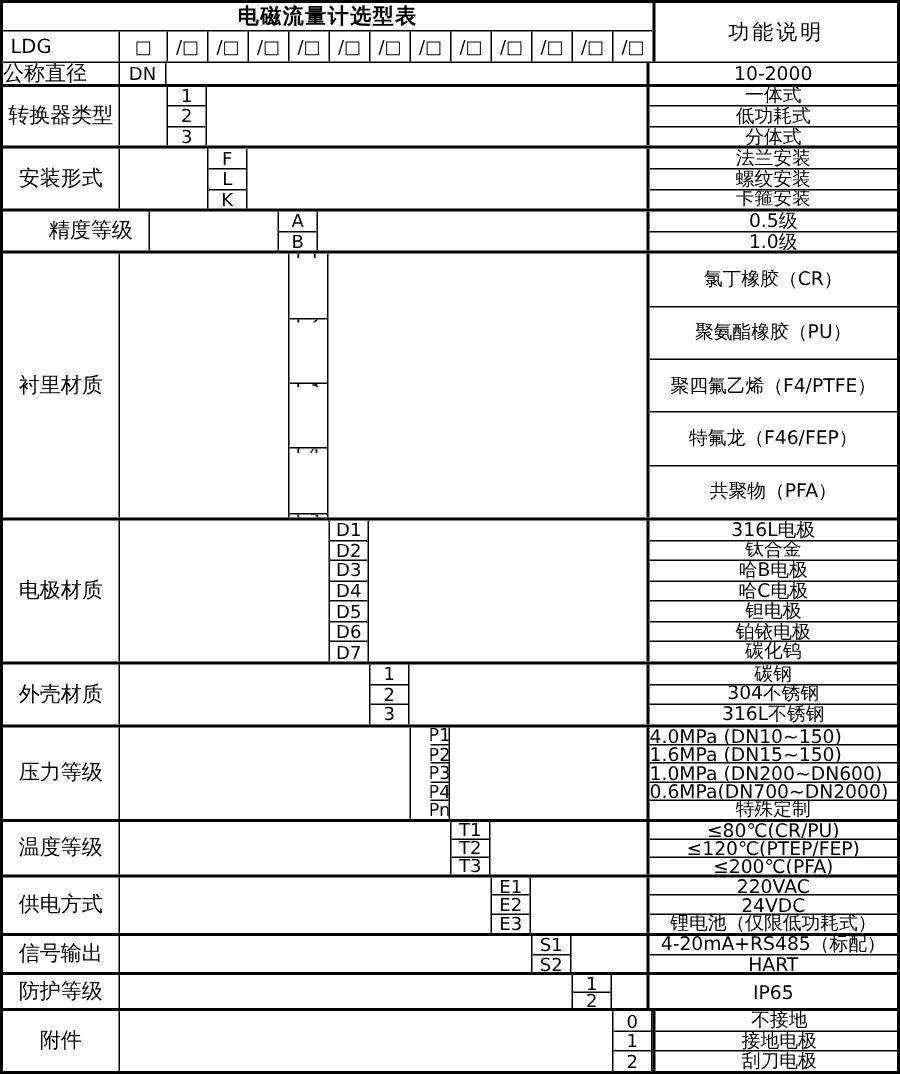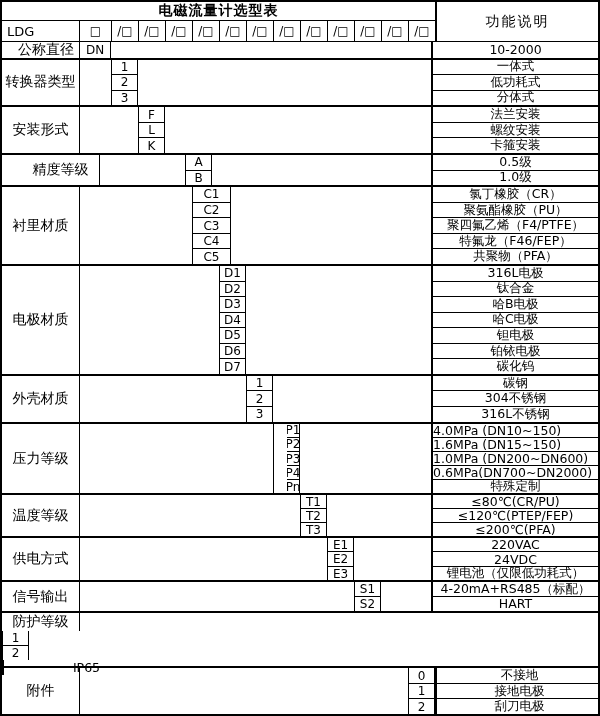--- a/index.html
+++ b/index.html
@@ -41,21 +41,21 @@
   }
   
   .sections { flex: 1; display: flex; flex-direction: column; min-height: 0; }
   .block { display: flex; min-height: 0; }
   .block + .block { border-top: 2px solid #000; }
   .label-cell {
     width: 78px; flex: none; border-right: 1px solid #000;
     display: flex; align-items: center; justify-content: center;
     font-size: 14px; overflow: hidden; white-space: nowrap;
   }
-  .label-cell.left { justify-content: flex-start; padding-left: 16px; }
+  .label-cell.left { justify-content: flex-start; padding-left: 0; }
   .spacer-left { flex: none; }
   .codes {
     flex: none; display: flex; flex-direction: column;
     border-left: 1px solid #000; border-right: 1px solid #000;
   }
   .codes.first { border-left: none; }
   .code-cell {
     flex: 1; display: flex; align-items: center; justify-content: center;
     font-size: 12px; overflow: hidden;
   }
@@ -149,21 +149,21 @@
         </div>
         <div class="spacer-right"></div>
         <div class="descs">
           <div class="desc-cell">0.5级</div>
           <div class="desc-cell">1.0级</div>
         </div>
       </div>
       <div class="block" style="flex-grow: 5;">
         <div class="label-cell">衬里材质</div>
         <div class="spacer-left" style="width: 112px;"></div>
-        <div class="codes" style="width: 39px;">
+        <div class="codes" style="width: 27px; gap: 40px;">
           <div class="code-cell">C1</div>
           <div class="code-cell">C2</div>
           <div class="code-cell">C3</div>
           <div class="code-cell">C4</div>
           <div class="code-cell">C5</div>
         </div>
         <div class="spacer-right"></div>
         <div class="descs">
           <div class="desc-cell">氯丁橡胶（CR）</div>
           <div class="desc-cell">聚氨酯橡胶（PU）</div>
@@ -265,21 +265,21 @@
         <div class="codes" style="width: 27px;">
           <div class="code-cell">S1</div>
           <div class="code-cell">S2</div>
         </div>
         <div class="spacer-right"></div>
         <div class="descs">
           <div class="desc-cell">4-20mA+RS485（标配）</div>
           <div class="desc-cell">HART</div>
         </div>
       </div>
-      <div class="block" style="flex-grow: 2; flex-direction: column;">
+      <div class="block" style="flex-grow: 2;">
         <div class="label-cell">防护等级</div>
         <div class="spacer-left" style="width: 301px;"></div>
         <div class="codes" style="width: 27px;">
           <div class="code-cell">1</div>
           <div class="code-cell">2</div>
         </div>
         <div class="spacer-right"></div>
         <div class="descs">
           <div class="desc-cell">IP65</div>
         </div>

